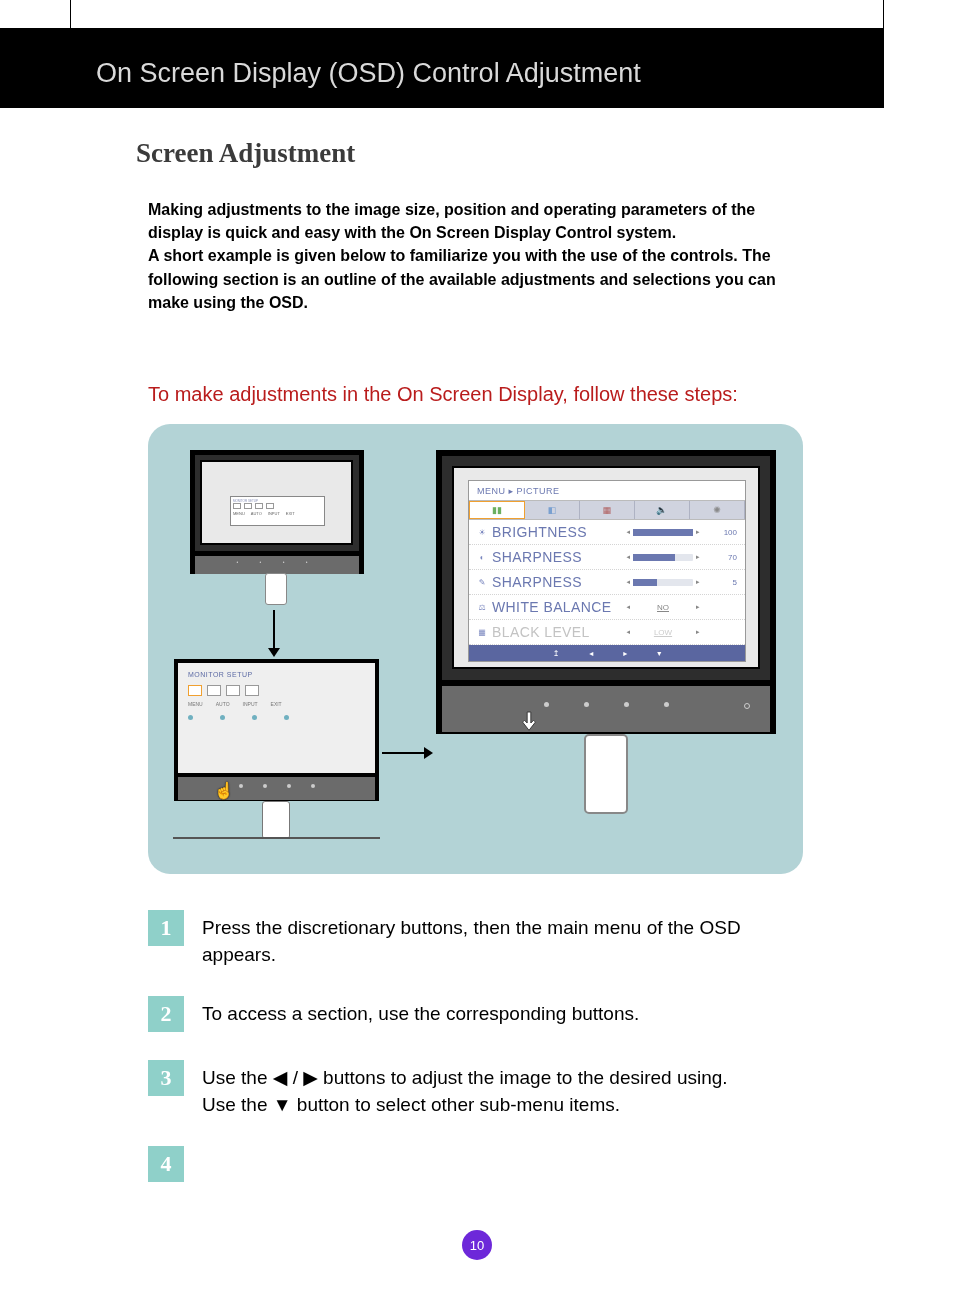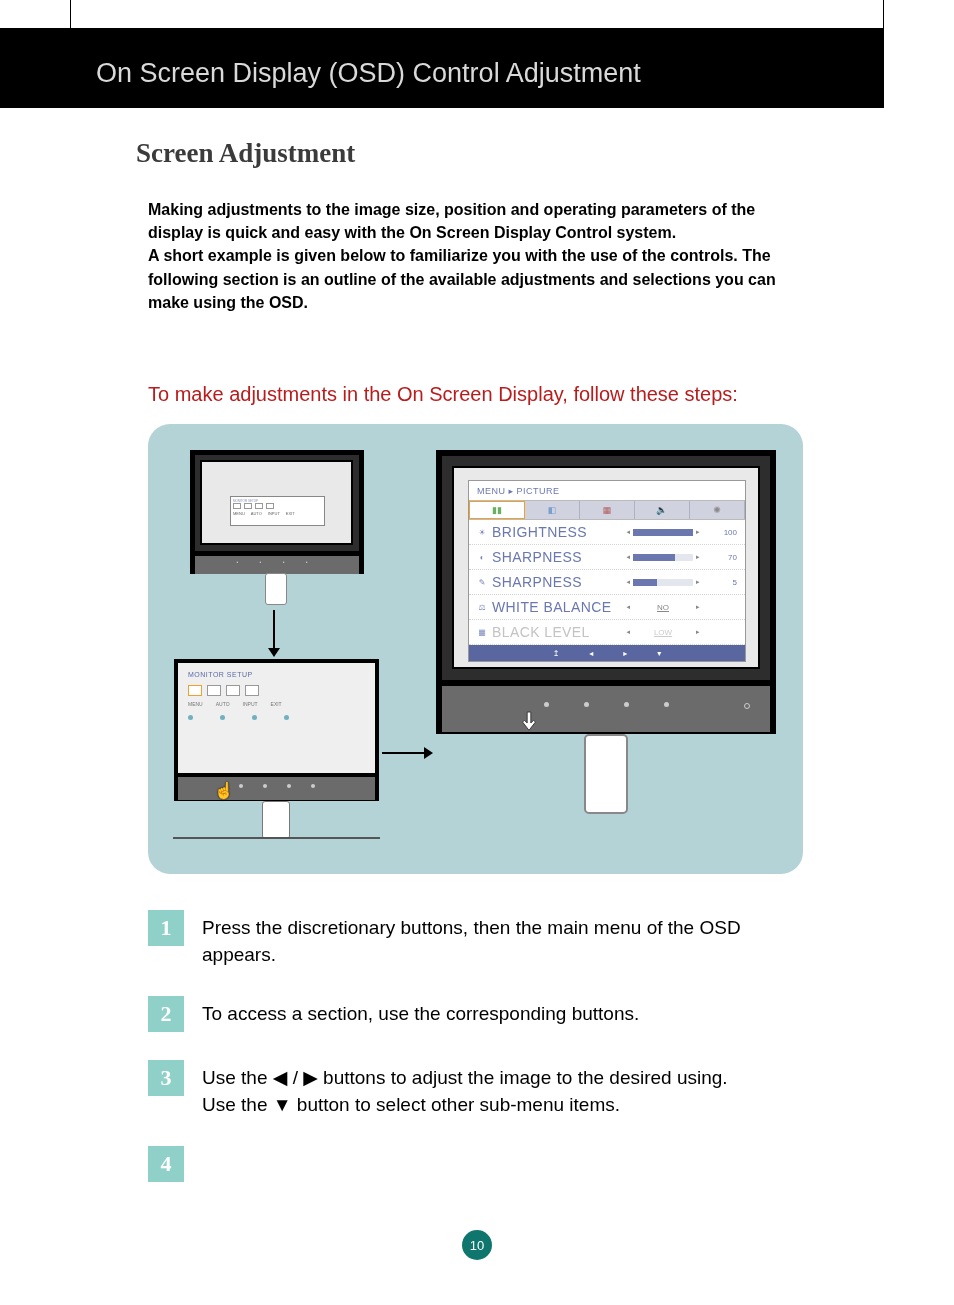--- a/index.html
+++ b/index.html
@@ -341,21 +341,21 @@
     line-height: 1.4;
     padding-top: 5px;
   }
   .glyph { font-family: Arial, sans-serif; }
 
   .page-num {
     position: absolute;
     bottom: 45px; left: 50%;
     transform: translateX(-50%);
     width: 30px; height: 30px;
-    background: #0f766e;
+    background: #6d28d9;
     border-radius: 50%;
     color: #fff;
     font-size: 13px;
     display: flex; align-items: center; justify-content: center;
   }
 </style>
 </head>
 <body>
 
 <div class="top-border"></div>

